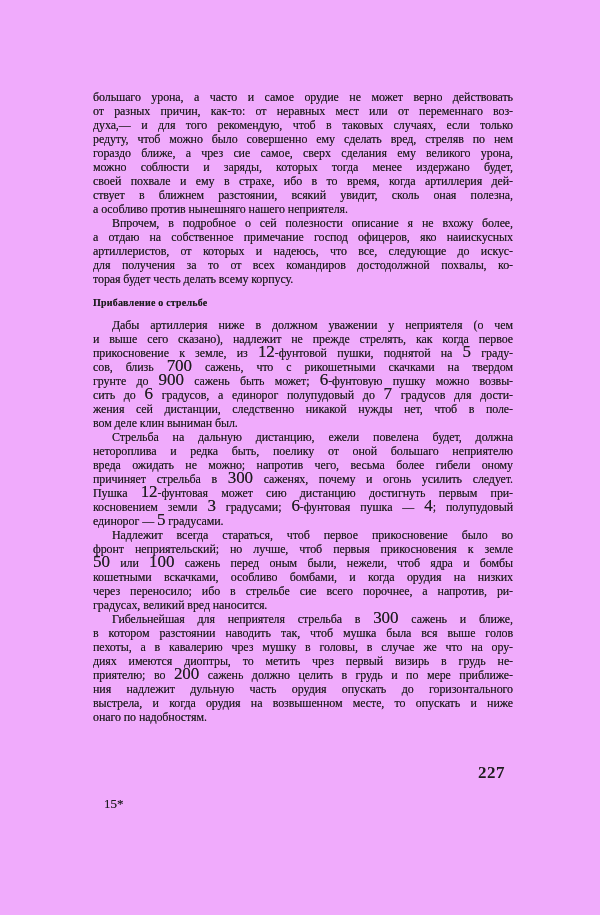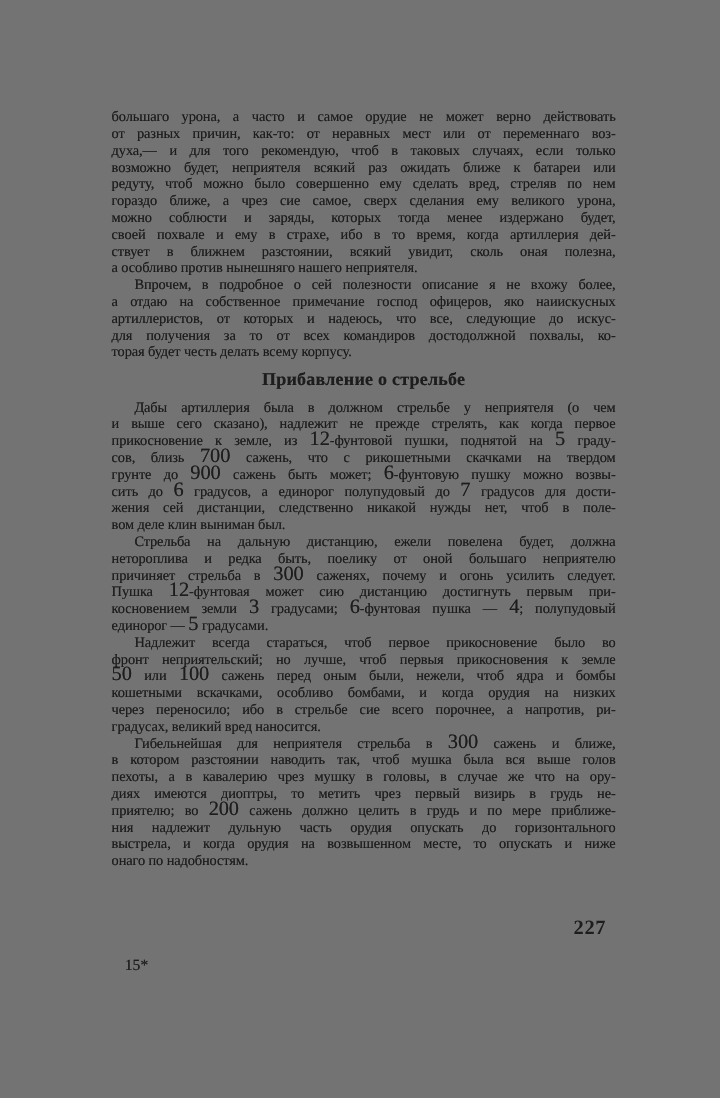--- a/index.html
+++ b/index.html
@@ -4,21 +4,21 @@
 <style>
   html, body {
     margin: 0;
     padding: 0;
     background: #ffffff;
   }
   .page {
     position: relative;
     width: 600px;
     height: 915px;
-    background: #737373;
+    background: #f0abfc;
     overflow: hidden;
     font-family: "Liberation Serif", "DejaVu Serif", serif;
     color: #1d1d1d;
   }
   .text-block {
     position: absolute;
     left: 93px;
     top: 90px;
     width: 420px;
     font-size: 12px;
@@ -35,23 +35,22 @@
     text-align-last: left;
   }
   .para.indent .line:first-child {
     text-indent: 19px;
   }
   .num {
     font-size: 1.42em;
     line-height: 0;
   }
   .heading {
-    text-align: center;
     font-weight: bold;
-    font-size: 15px;
+    font-size: 10px;
     line-height: 16px;
     margin: 9px 0 7px 0;
     letter-spacing: 0.2px;
   }
   .footer-sig {
     position: absolute;
     left: 104px;
     top: 764px;
     font-size: 13px;
     text-shadow: 0 0 0.4px rgba(0,0,0,0.55);
@@ -69,49 +68,49 @@
 </style>
 </head>
 <body>
 
 <div class="page">
   <div class="text-block">
       <div class="para">
         <div class="line">большаго урона, а часто и самое орудие не может верно действовать</div>
         <div class="line">от разных причин, как-то: от неравных мест или от переменнаго воз-</div>
         <div class="line">духа,— и для того рекомендую, чтоб в таковых случаях, если только</div>
-        <div class="line">возможно будет, неприятеля всякий раз ожидать ближе к батареи или</div>
         <div class="line">редуту, чтоб можно было совершенно ему сделать вред, стреляв по нем</div>
         <div class="line">гораздо ближе, а чрез сие самое, сверх сделания ему великого урона,</div>
         <div class="line">можно соблюсти и заряды, которых тогда менее издержано будет,</div>
         <div class="line">своей похвале и ему в страхе, ибо в то время, когда артиллерия дей-</div>
         <div class="line">ствует в ближнем разстоянии, всякий увидит, сколь оная полезна,</div>
         <div class="line last">а особливо против нынешняго нашего неприятеля.</div>
       </div>
       <div class="para indent">
         <div class="line">Впрочем, в подробное о сей полезности описание я не вхожу более,</div>
         <div class="line">а отдаю на собственное примечание господ офицеров, яко наиискусных</div>
         <div class="line">артиллеристов, от которых и надеюсь, что все, следующие до искус-</div>
         <div class="line">для получения за то от всех командиров достодолжной похвалы, ко-</div>
         <div class="line last">торая будет честь делать всему корпусу.</div>
       </div>
       <div class="heading">Прибавление о стрельбе</div>
       <div class="para indent">
-        <div class="line">Дабы артиллерия была в должном стрельбе у неприятеля (о чем</div>
+        <div class="line">Дабы артиллерия ниже в должном уважении у неприятеля (о чем</div>
         <div class="line">и выше сего сказано), надлежит не прежде стрелять, как когда первое</div>
         <div class="line">прикосновение к земле, из <span class="num">12</span>-фунтовой пушки, поднятой на <span class="num">5</span> граду-</div>
         <div class="line">сов, близь <span class="num">700</span> сажень, что с рикошетными скачками на твердом</div>
         <div class="line">грунте до <span class="num">900</span> сажень быть может; <span class="num">6</span>-фунтовую пушку можно возвы-</div>
         <div class="line">сить до <span class="num">6</span> градусов, а единорог полупудовый до <span class="num">7</span> градусов для дости-</div>
         <div class="line">жения сей дистанции, следственно никакой нужды нет, чтоб в поле-</div>
         <div class="line last">вом деле клин выниман был.</div>
       </div>
       <div class="para indent">
         <div class="line">Стрельба на дальную дистанцию, ежели повелена будет, должна</div>
         <div class="line">нетороплива и редка быть, поелику от оной большаго неприятелю</div>
+        <div class="line">вреда ожидать не можно; напротив чего, весьма более гибели оному</div>
         <div class="line">причиняет стрельба в <span class="num">300</span> саженях, почему и огонь усилить следует.</div>
         <div class="line">Пушка <span class="num">12</span>-фунтовая может сию дистанцию достигнуть первым при-</div>
         <div class="line">косновением земли <span class="num">3</span> градусами; <span class="num">6</span>-фунтовая пушка — <span class="num">4</span>; полупудовый</div>
         <div class="line last">единорог — <span class="num">5</span> градусами.</div>
       </div>
       <div class="para indent">
         <div class="line">Надлежит всегда стараться, чтоб первое прикосновение было во</div>
         <div class="line">фронт неприятельский; но лучше, чтоб первыя прикосновения к земле</div>
         <div class="line"><span class="num">50</span> или <span class="num">100</span> сажень перед оным были, нежели, чтоб ядра и бомбы</div>
         <div class="line">кошетными вскачками, особливо бомбами, и когда орудия на низких</div>

